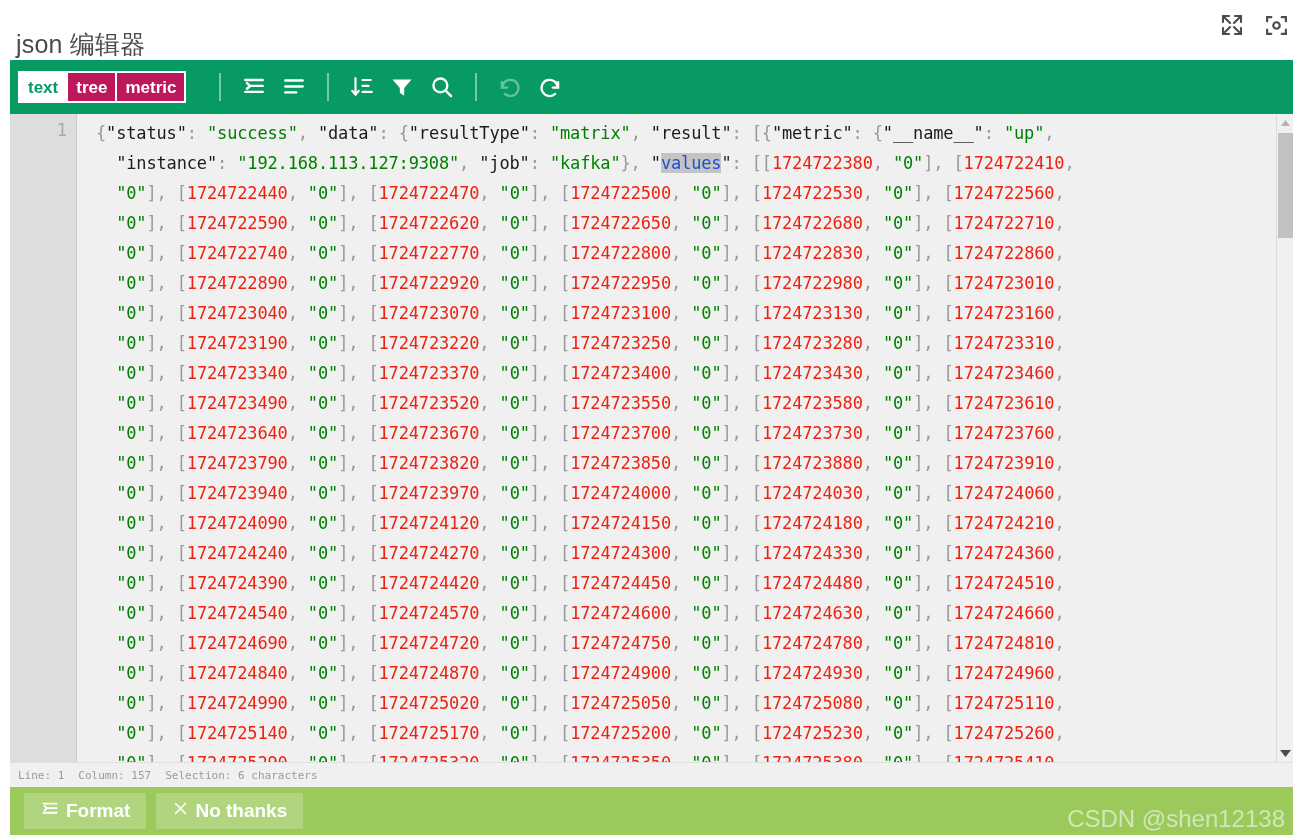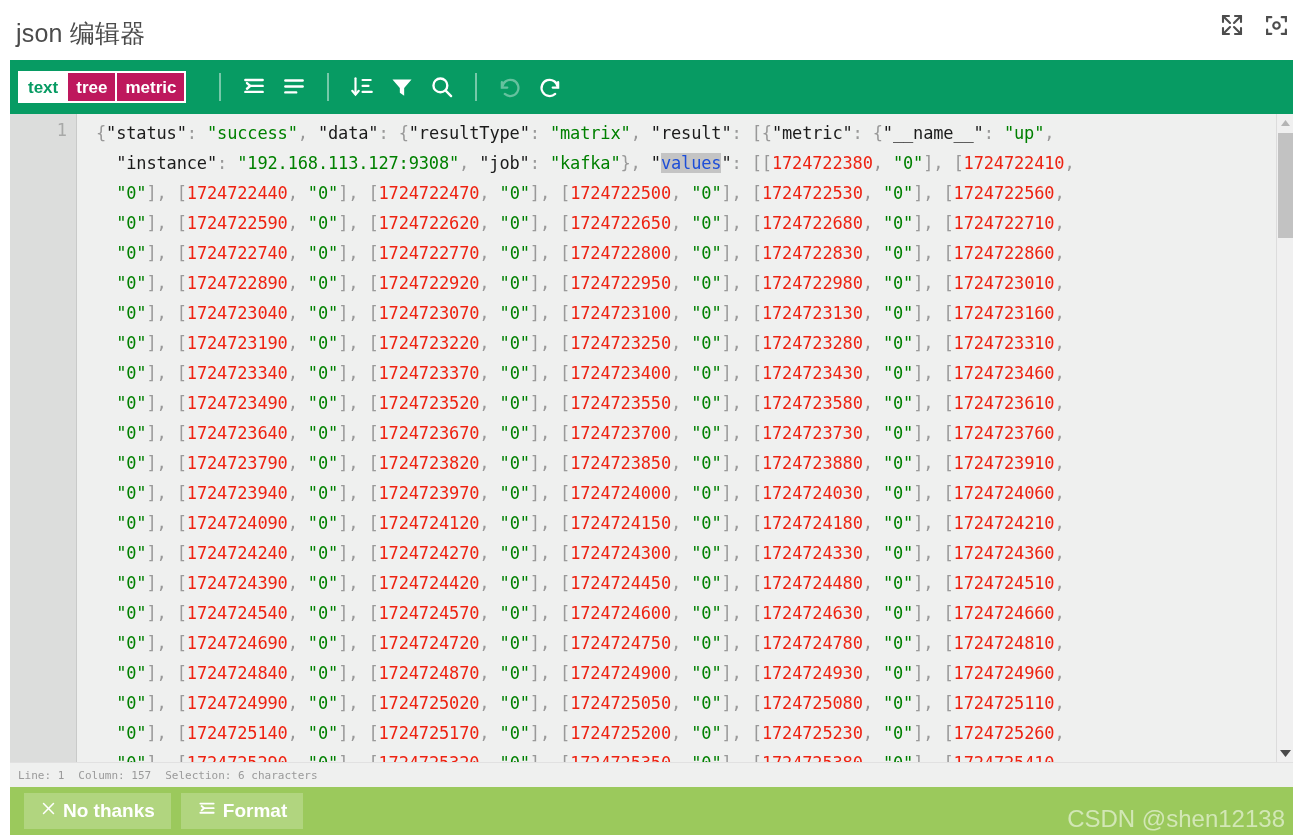--- a/index.html
+++ b/index.html
@@ -21,21 +21,21 @@
 
   
   .titlebar {
     position: absolute;
     left: 0; top: 0;
     width: 1303px; height: 60px;
     background: #ffffff;
   }
   .title-text {
     position: absolute;
-    left: 16px; top: 17px;
+    left: 16px; top: 28px;
     font-size: 25px;
     color: #4b4b4b;
     font-family: "Liberation Sans", sans-serif;
     letter-spacing: 0.2px;
     white-space: nowrap;
   }
   .title-actions {
     position: absolute;
     right: 12px; top: 10px;
     display: flex;
@@ -399,35 +399,35 @@
   <div class="statusbar">
     <span class="status-seg">Line: 1</span>
     <span class="status-seg">Column: 157</span>
     <span class="status-seg">Selection: 6 characters</span>
   </div>
 
   <div class="promptbar">
     <div class="prompt-actions">
       <div class="prompt-btn">
         <span>
-          <svg width="17" height="17" viewBox="0 0 24 24" stroke="#ffffff" stroke-width="2.2" stroke-linecap="round">
-            <line x1="5" y1="5" x2="19" y2="19"></line>
-            <line x1="19" y1="5" x2="5" y2="19"></line>
-          </svg>
-        </span>
-        <span>No thanks</span>
-      </div>
-      <div class="prompt-btn">
-        <span>
           <svg width="20" height="20" viewBox="0 0 24 24" stroke="#ffffff" stroke-width="2.2" stroke-linecap="round">
             <line x1="4" y1="5.5" x2="20" y2="5.5"></line>
             <line x1="8" y1="11" x2="20" y2="11"></line>
             <line x1="4" y1="16.5" x2="20" y2="16.5"></line>
             <path d="M5.5 8.4 L8.5 11 L5.5 13.6" fill="none"></path>
           </svg>
         </span>
         <span>Format</span>
       </div>
+      <div class="prompt-btn">
+        <span>
+          <svg width="17" height="17" viewBox="0 0 24 24" stroke="#ffffff" stroke-width="2.2" stroke-linecap="round">
+            <line x1="5" y1="5" x2="19" y2="19"></line>
+            <line x1="19" y1="5" x2="5" y2="19"></line>
+          </svg>
+        </span>
+        <span>No thanks</span>
+      </div>
     </div>
     <div class="watermark">CSDN @shen12138</div>
   </div>
 
 </div>
 
 </body></html>

